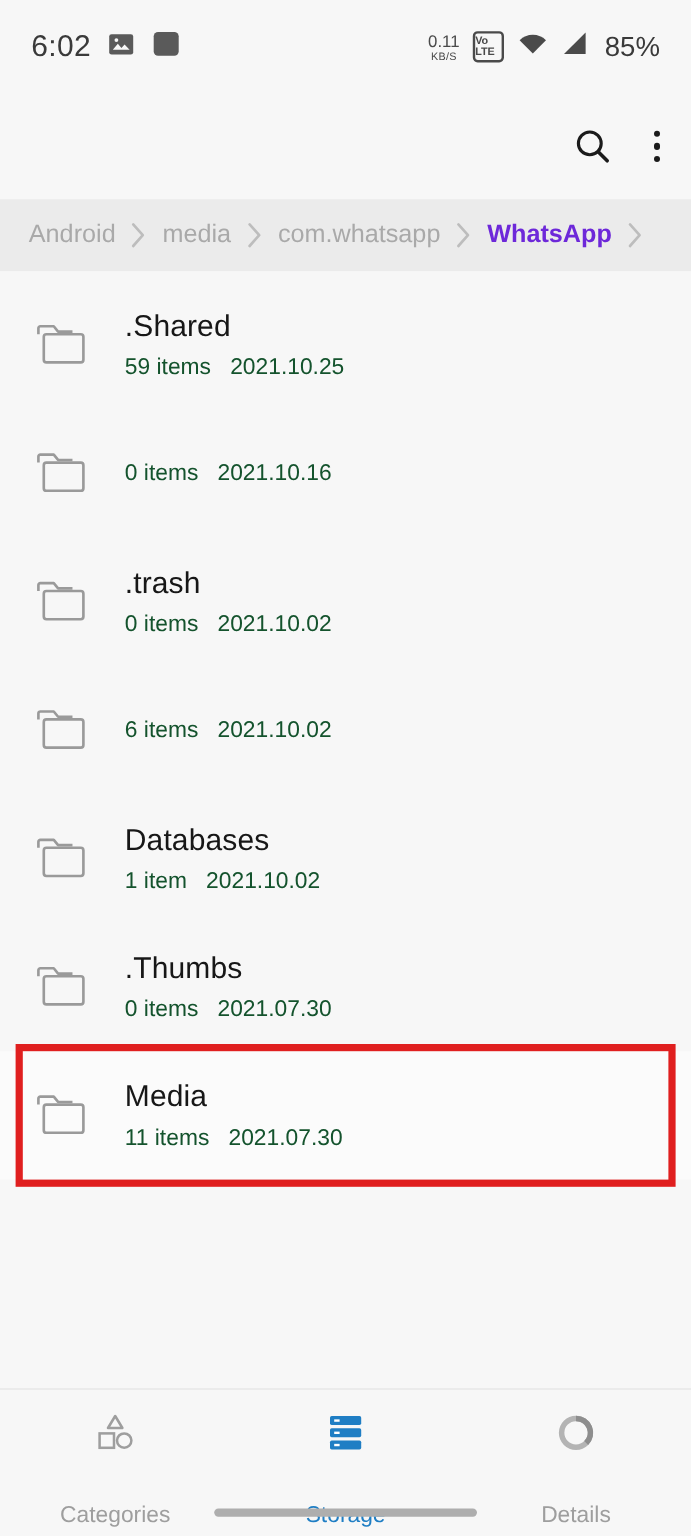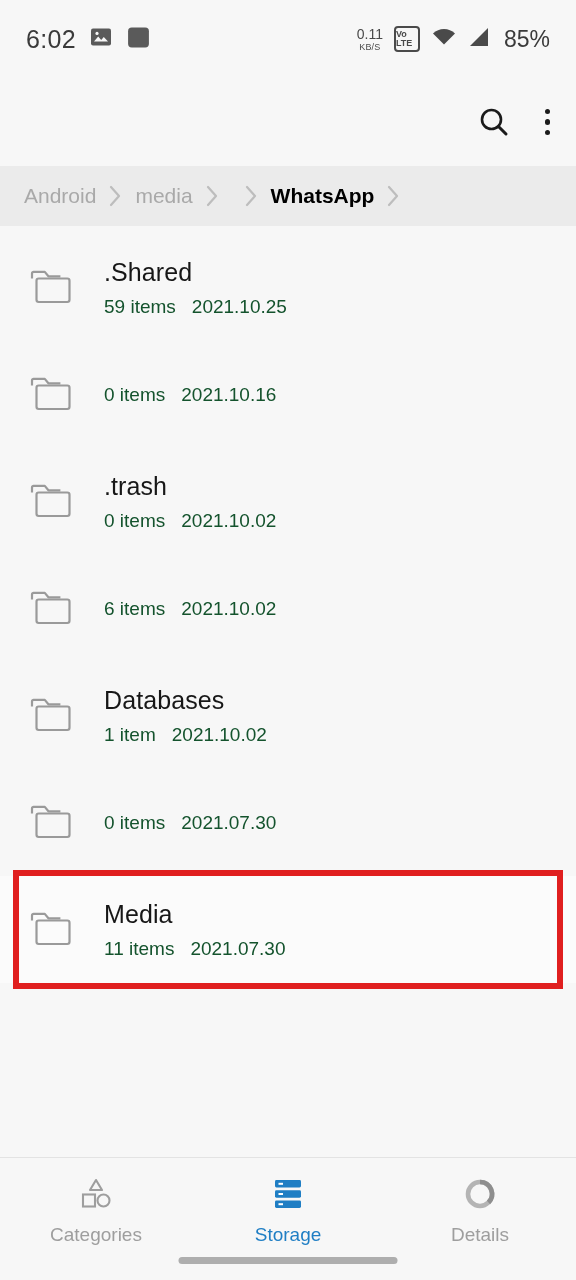--- a/index.html
+++ b/index.html
@@ -45,21 +45,21 @@
   .dots{ display:flex; flex-direction:column; gap:5px; align-items:center; }
   .dots i{ width:5.5px; height:5.5px; border-radius:50%; background:#1b1b1b; display:block; }
 
   
   .crumbs{
     height:60px; background:#ebebeb;
     display:flex; align-items:center;
     padding:0 24px; gap:0; overflow:hidden;text-align:center;
   }
   .crumb{ font-size:21px; color:#a9a9a9; white-space:nowrap; cursor:pointer; }
-  .crumb.current{ color:#000000; font-weight:bold; }
+  .crumb.current{ color:#6d28d9; font-weight:bold; }
   .crumb-sep{ color:#bdbdbd; font-size:17px; padding:0 13px; display:flex; align-items:center; }
   .crumb-sep svg{ display:block; }
 
   
   .list{ background:#f7f7f7; padding-top:8px; position:relative; }
   .row{
     height:107px; display:flex; align-items:center;
     padding:0 0 0 28px; cursor:pointer; background:transparent;
   }
   .folder-icon{ width:48px; flex:0 0 48px; display:flex; align-items:center; justify-content:center; }
@@ -74,21 +74,21 @@
   }
 
   
   .bottomnav{
     position:absolute; left:0; bottom:0; width:100%;
     height:123px; background:#f7f7f7;
     border-top:1px solid #e3e3e3;
     display:flex; align-items:flex-start; padding-top:17px;
   }
   .navitem{ flex:1; display:flex; flex-direction:column; align-items:center; gap:11px; cursor:pointer; }
-  .navlabel{ font-size:19px; color:#9e9e9e; }
+  .navlabel{ font-size:19px; color:#9e9e9e;margin-top:28px; }
   .navitem.active .navlabel{ color:#1f7ec4; }
   .navicon{ height:38px; display:flex; align-items:center; justify-content:center; }
 
   .gesturebar{
     position:absolute; bottom:16px; left:50%; transform:translateX(-50%);
     width:219px; height:7px; border-radius:4px; background:#aeaeae;
   }
 
   
   .overlay-panel{
@@ -175,20 +175,21 @@
       <svg width="13" height="22" viewBox="0 0 13 22">
         <polyline points="2,2 10,11 2,20" fill="none" stroke="#bdbdbd" stroke-width="2.2" stroke-linecap="round" stroke-linejoin="round"></polyline>
       </svg>
     </span>
     <span class="crumb">media</span>
     <span class="crumb-sep">
       <svg width="13" height="22" viewBox="0 0 13 22">
         <polyline points="2,2 10,11 2,20" fill="none" stroke="#bdbdbd" stroke-width="2.2" stroke-linecap="round" stroke-linejoin="round"></polyline>
       </svg>
     </span>
+    <span class="crumb">com.whatsapp</span>
     <span class="crumb-sep">
       <svg width="13" height="22" viewBox="0 0 13 22">
         <polyline points="2,2 10,11 2,20" fill="none" stroke="#bdbdbd" stroke-width="2.2" stroke-linecap="round" stroke-linejoin="round"></polyline>
       </svg>
     </span>
     <span class="crumb current">WhatsApp</span>
     <span class="crumb-sep">
       <svg width="13" height="22" viewBox="0 0 13 22">
         <polyline points="2,2 10,11 2,20" fill="none" stroke="#bdbdbd" stroke-width="2.2" stroke-linecap="round" stroke-linejoin="round"></polyline>
       </svg>
@@ -270,20 +271,21 @@
       </span>
     </div>
     <div class="row">
       <span class="folder-icon">
         <svg width="46" height="40" viewBox="0 0 46 40">
           <path d="M3 10.5V5.5a1.6 1.6 0 0 1 1.6-1.6h11.2l3.6 4.4h12" fill="none" stroke="#9a9a9a" stroke-width="2.2" stroke-linejoin="round"></path>
           <rect x="7.5" y="10.5" width="33" height="23.5" rx="2.2" fill="none" stroke="#9a9a9a" stroke-width="2.2"></rect>
         </svg>
       </span>
       <span class="row-text">
+        <span class="row-name">.Thumbs</span>
         <span class="row-meta">
           <span>0 items</span>
           <span>2021.07.30</span>
         </span>
       </span>
     </div>
     <div class="row" style="background: rgb(251, 251, 251);">
       <span class="folder-icon">
         <svg width="46" height="40" viewBox="0 0 46 40">
           <path d="M3 10.5V5.5a1.6 1.6 0 0 1 1.6-1.6h11.2l3.6 4.4h12" fill="none" stroke="#9a9a9a" stroke-width="2.2" stroke-linejoin="round"></path>

